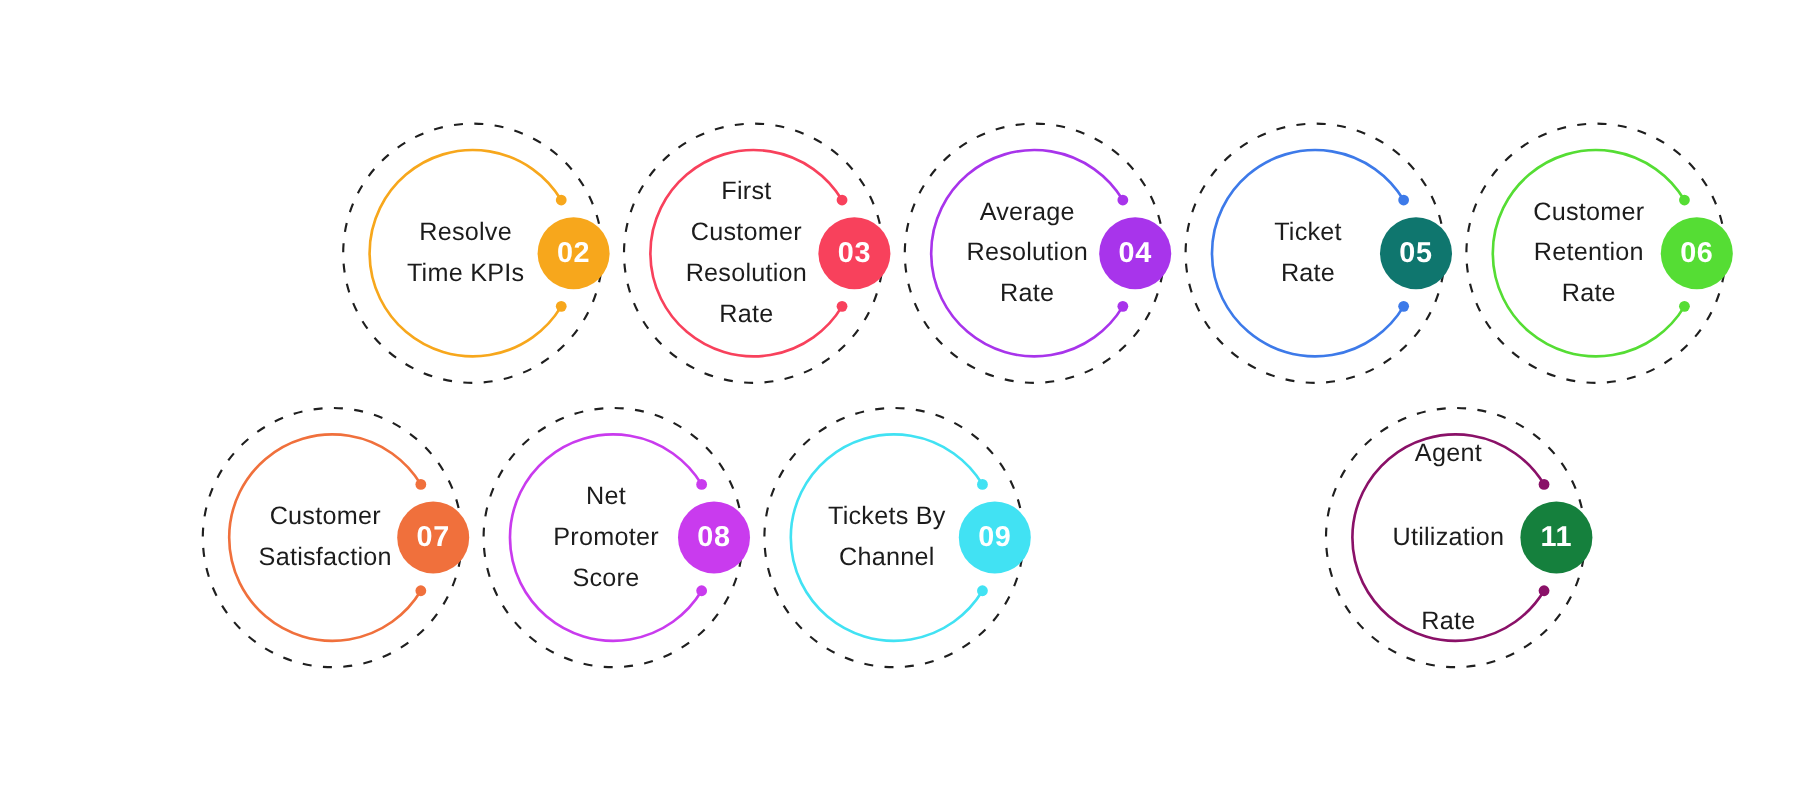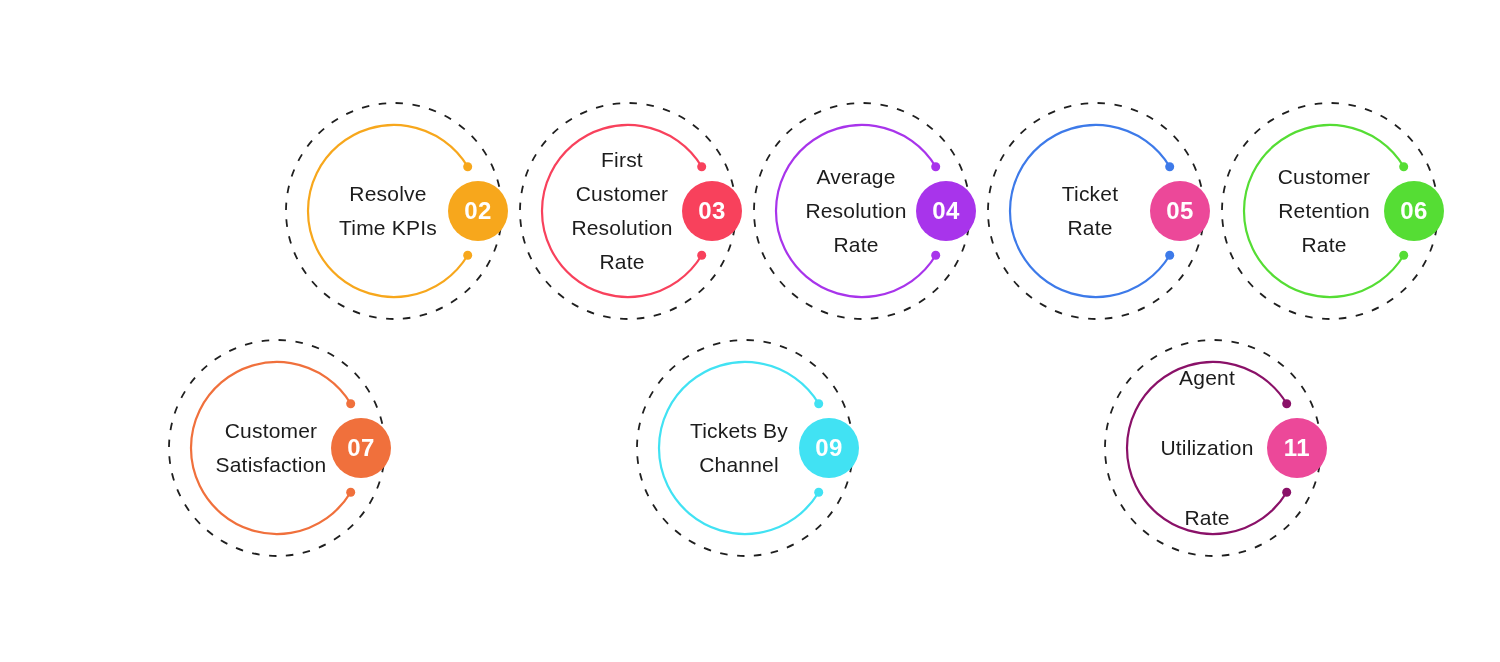--- a/index.html
+++ b/index.html
@@ -120,21 +120,21 @@
     <svg width="220" height="220" viewBox="0 0 220 220">
       <circle class="dashed-ring" cx="110" cy="110" r="108" stroke="#1f1f1f"></circle>
       <path class="progress-arc" d="M 183.7 65.7 A 86 86 0 1 0 183.7 154.3" stroke="#3D7AE9"></path>
       <circle class="arc-dot" cx="183.7" cy="65.7" r="4.5" fill="#3D7AE9"></circle>
       <circle class="arc-dot" cx="183.7" cy="154.3" r="4.5" fill="#3D7AE9"></circle>
     </svg>
     <div class="kpi-label" style="color: rgb(28, 28, 28);">
         <div>Ticket</div>
         <div>Rate</div>
       </div>
-    <div class="number-badge" style="background: #ec4899; color: rgb(255, 255, 255);">05</div>
+    <div class="number-badge" style="background: #0f766e; color: rgb(255, 255, 255);">05</div>
   </div>
     <div class="kpi-item" style="left: 1220px; top: 101px;">
     <svg width="220" height="220" viewBox="0 0 220 220">
       <circle class="dashed-ring" cx="110" cy="110" r="108" stroke="#1f1f1f"></circle>
       <path class="progress-arc" d="M 183.7 65.7 A 86 86 0 1 0 183.7 154.3" stroke="#55DD34"></path>
       <circle class="arc-dot" cx="183.7" cy="65.7" r="4.5" fill="#55DD34"></circle>
       <circle class="arc-dot" cx="183.7" cy="154.3" r="4.5" fill="#55DD34"></circle>
     </svg>
     <div class="kpi-label" style="color: rgb(28, 28, 28);">
         <div>Customer</div>
@@ -149,20 +149,34 @@
       <path class="progress-arc" d="M 183.7 65.7 A 86 86 0 1 0 183.7 154.3" stroke="#F0703C"></path>
       <circle class="arc-dot" cx="183.7" cy="65.7" r="4.5" fill="#F0703C"></circle>
       <circle class="arc-dot" cx="183.7" cy="154.3" r="4.5" fill="#F0703C"></circle>
     </svg>
     <div class="kpi-label" style="color: rgb(28, 28, 28);">
         <div>Customer</div>
         <div>Satisfaction</div>
       </div>
     <div class="number-badge" style="background: rgb(240, 112, 60); color: rgb(255, 255, 255);">07</div>
   </div>
+    <div class="kpi-item" style="left: 401px; top: 338px;">
+    <svg width="220" height="220" viewBox="0 0 220 220">
+      <circle class="dashed-ring" cx="110" cy="110" r="108" stroke="#1f1f1f"></circle>
+      <path class="progress-arc" d="M 183.7 65.7 A 86 86 0 1 0 183.7 154.3" stroke="#C93BEE"></path>
+      <circle class="arc-dot" cx="183.7" cy="65.7" r="4.5" fill="#C93BEE"></circle>
+      <circle class="arc-dot" cx="183.7" cy="154.3" r="4.5" fill="#C93BEE"></circle>
+    </svg>
+    <div class="kpi-label" style="color: rgb(28, 28, 28);">
+        <div>Net</div>
+        <div>Promoter</div>
+        <div>Score</div>
+      </div>
+    <div class="number-badge" style="background: rgb(201, 59, 238); color: rgb(255, 255, 255);">08</div>
+  </div>
     <div class="kpi-item" style="left: 635px; top: 338px;">
     <svg width="220" height="220" viewBox="0 0 220 220">
       <circle class="dashed-ring" cx="110" cy="110" r="108" stroke="#1f1f1f"></circle>
       <path class="progress-arc" d="M 183.7 65.7 A 86 86 0 1 0 183.7 154.3" stroke="#41E2F3"></path>
       <circle class="arc-dot" cx="183.7" cy="65.7" r="4.5" fill="#41E2F3"></circle>
       <circle class="arc-dot" cx="183.7" cy="154.3" r="4.5" fill="#41E2F3"></circle>
     </svg>
     <div class="kpi-label" style="color: rgb(28, 28, 28);">
         <div>Tickets By</div>
         <div>Channel</div>
@@ -174,15 +188,15 @@
       <circle class="dashed-ring" cx="110" cy="110" r="108" stroke="#1f1f1f"></circle>
       <path class="progress-arc" d="M 183.7 65.7 A 86 86 0 1 0 183.7 154.3" stroke="#8A1168"></path>
       <circle class="arc-dot" cx="183.7" cy="65.7" r="4.5" fill="#8A1168"></circle>
       <circle class="arc-dot" cx="183.7" cy="154.3" r="4.5" fill="#8A1168"></circle>
     </svg>
     <div class="kpi-label" style="color: rgb(28, 28, 28); gap: 36px;">
         <div>Agent</div>
         <div>Utilization</div>
         <div>Rate</div>
       </div>
-    <div class="number-badge" style="background: #ec4899; color: rgb(255, 255, 255);">11</div>
+    <div class="number-badge" style="background: #15803d; color: rgb(255, 255, 255);">11</div>
   </div>
   </div>
 
 </body></html>

